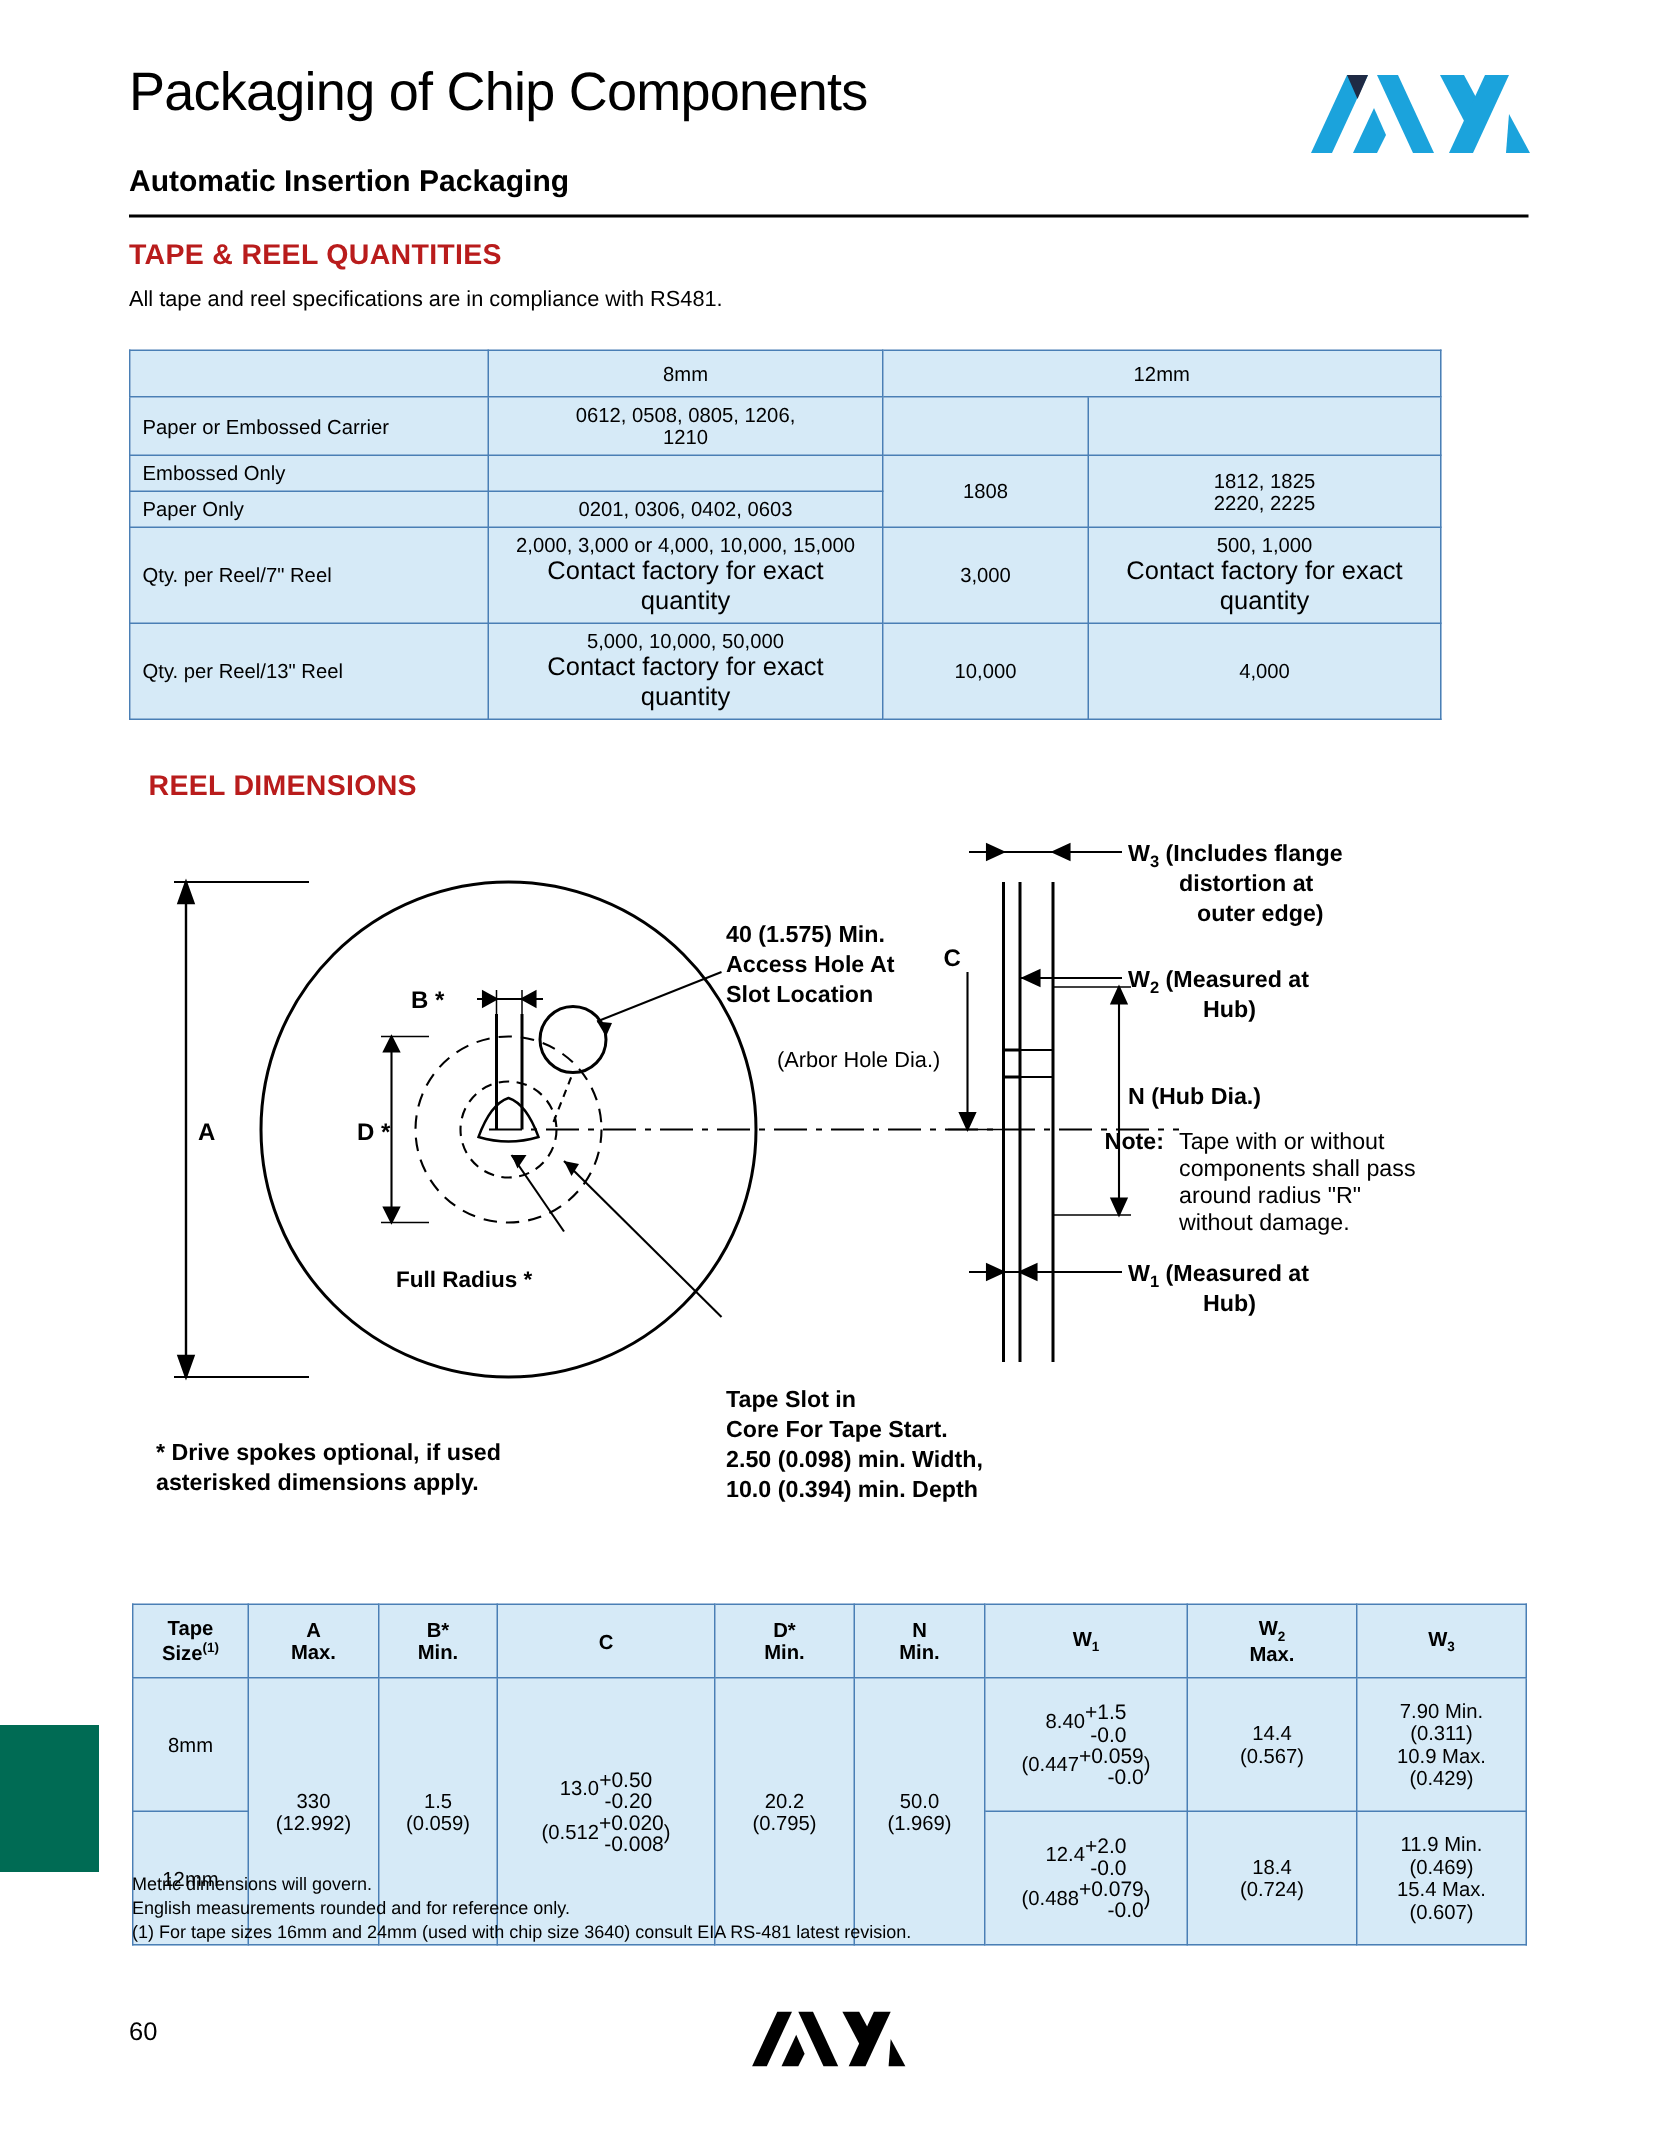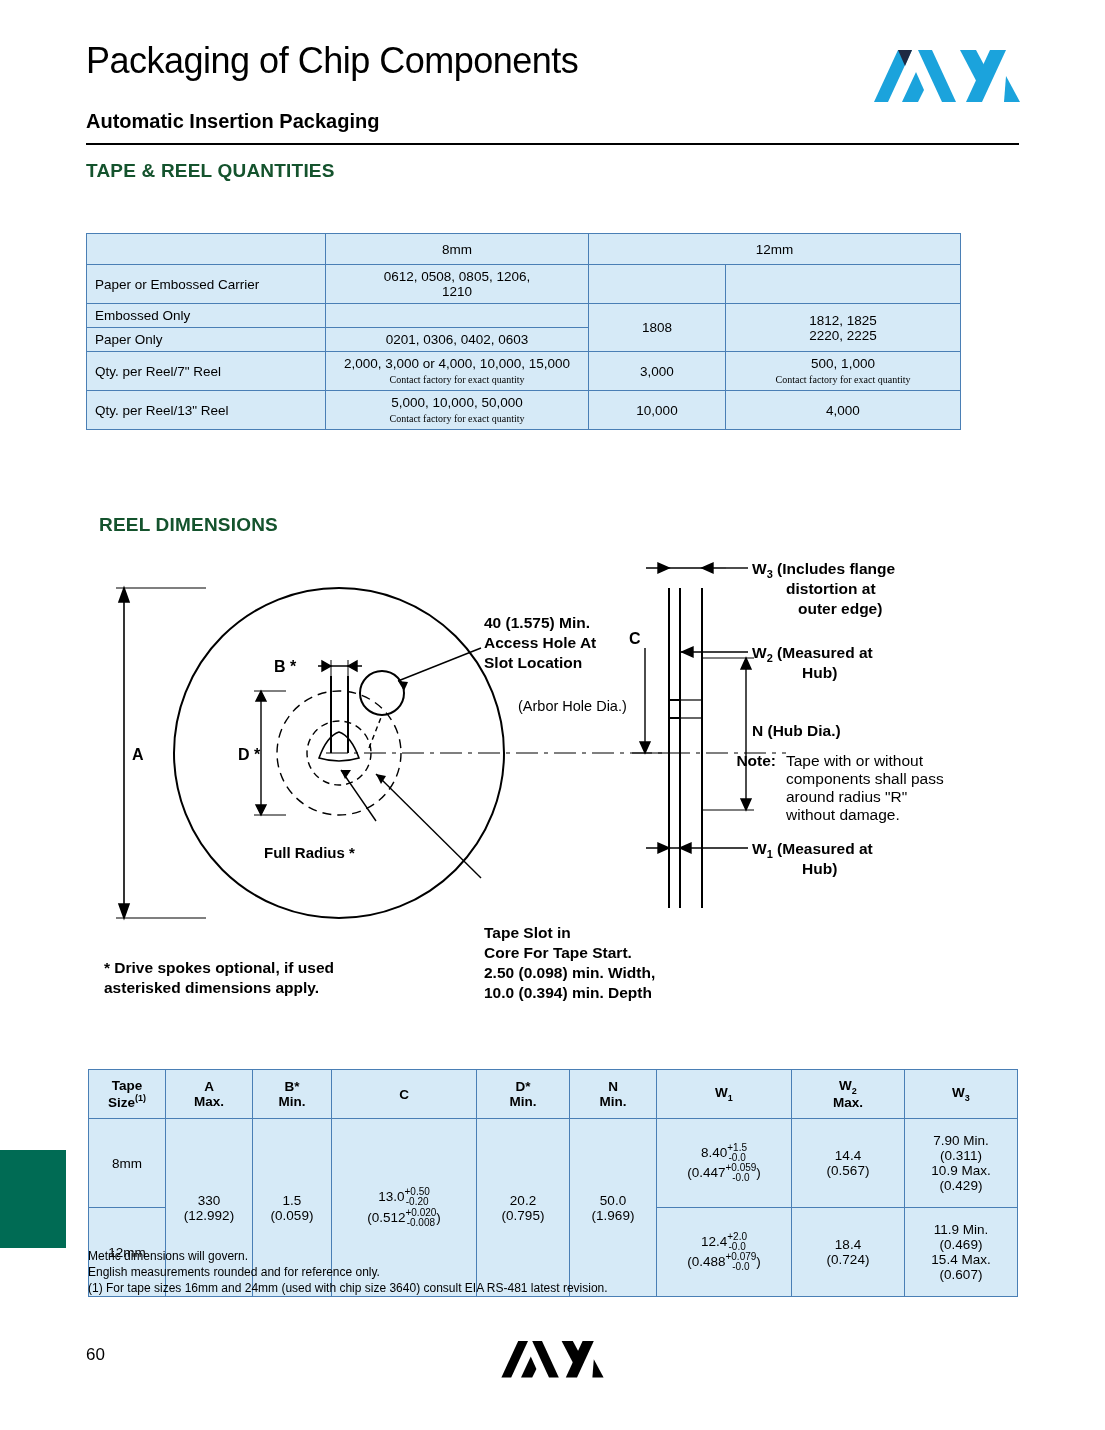--- a/index.html
+++ b/index.html
@@ -22,60 +22,60 @@
   .rule{
     position:absolute;left:86px;top:143px;width:933px;height:2px;background:#000;
   }
 
   
   .logo{position:absolute;left:872px;top:46px;width:150px;height:62px;}
   .logo svg{display:block}
 
   
   .sec-head{
-    position:absolute;color:#14532d;font-weight:bold;font-size:19px;letter-spacing:.2px;
+    position:absolute;color:#b91c1c;font-weight:bold;font-size:19px;letter-spacing:.2px;
   }
   .sec-head.a{left:86px;top:160px;}
   .sec-head.b{left:99px;top:514px;}
 
   .sec-note{
     position:absolute;left:86px;top:192px;font-size:14.5px;
   }
 
   
   .t1{
     position:absolute;left:86px;top:233px;width:875px;
     border-collapse:collapse;font-size:13.5px;
   }
   .t1 td{
     border:1px solid #4a7fb5;background:#d6eaf7;padding:4px 8px;vertical-align:middle;
   }
   .t1 td.lbl{width:222px;}
   .t1 td.c{text-align:center;}
-  .t1 .sub{font-size:10px;font-family:Liberation Serif, serif;}
+  .t1 .sub{font-size:17px;}
   .t1 tr.hdr td{height:22px;}
 
   
   .fig{position:absolute;left:86px;top:548px;width:930px;height:470px;}
   .fig svg{display:block;}
 
   
   .t2{
     position:absolute;left:88px;top:1038px;width:930px;
     border-collapse:collapse;font-size:13.5px;margin-top:31px;
   }
   .t2 td,.t2 th{
     border:1px solid #4a7fb5;background:#d6eaf7;text-align:center;vertical-align:middle;
     padding:3px 2px;font-weight:normal;
   }
   .t2 th{font-weight:bold;font-size:13.5px;height:42px;}
   .t2 td.tall{height:82px;}
   sub{font-size:9px;}
   sup{font-size:9px;}
-  .frac{display:inline-block;vertical-align:middle;font-size:10px;line-height:1.02;text-align:center;}
+  .frac{display:inline-block;vertical-align:middle;font-size:14px;line-height:1.02;text-align:right;}
 
   
   .notes{
     position:absolute;left:88px;top:1248px;font-size:12px;line-height:1.35;
   }
   
   .greentab{position:absolute;left:0;top:1150px;width:66px;height:98px;background:#006b54;}
 
   .pagenum{position:absolute;left:86px;top:1345px;font-size:17px;}
   .footlogo{position:absolute;left:500px;top:1338px;width:105px;height:40px;}
@@ -99,20 +99,21 @@
         <polygon points="46,4 60,4 84,56 70,56"></polygon>
         <polygon points="88,4 104,4 118,30 110,46"></polygon>
         <polygon points="118,4 134,4 110,56 94,56"></polygon>
         <polygon points="134,30 148,56 132,56"></polygon>
       </g>
       <polygon points="26,4 40,4 33,20" fill="#1f2a44"></polygon>
     </svg>
   </div>
 
   <div class="sec-head a">TAPE &amp; REEL QUANTITIES</div>
+  <div class="sec-note">All tape and reel specifications are in compliance with RS481.</div>
 
   <table class="t1">
     <tbody>
         <tr class="hdr">
       <td class="lbl"></td>
       <td class="c">8mm</td>
       <td class="c" colspan="2">12mm</td>
     </tr>
     <tr>
       <td class="lbl">Paper or Embossed Carrier</td>

